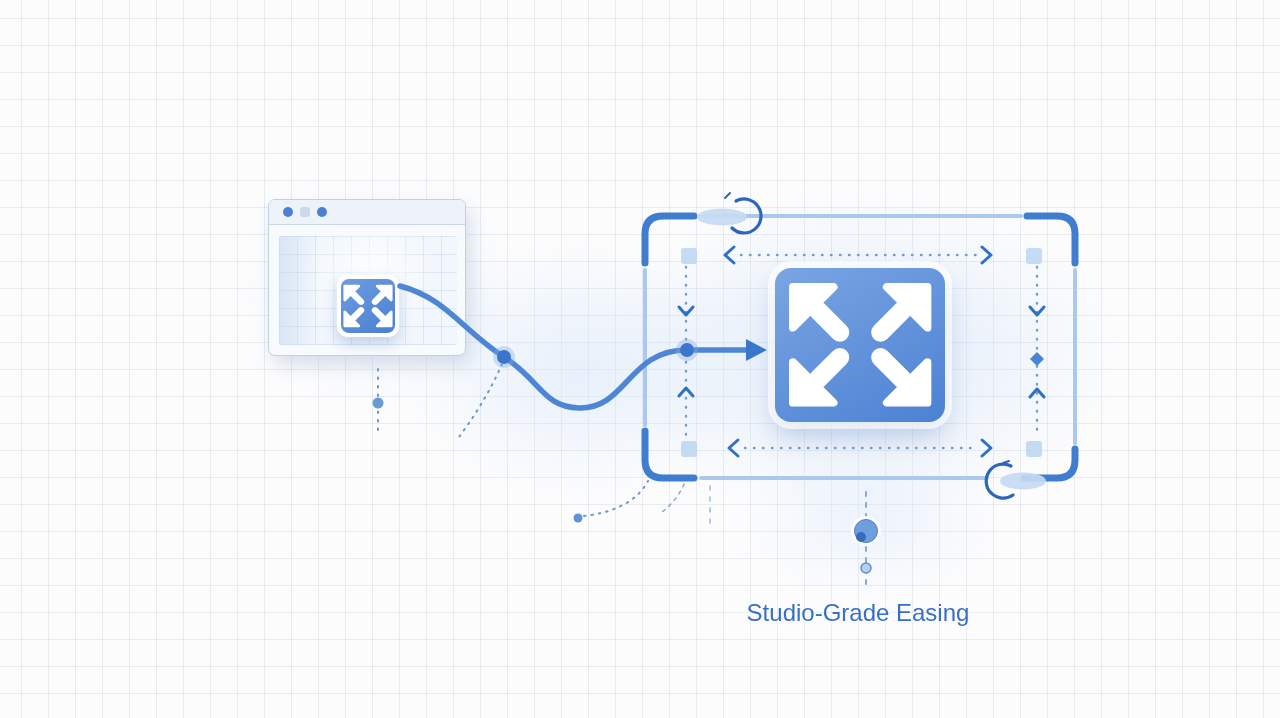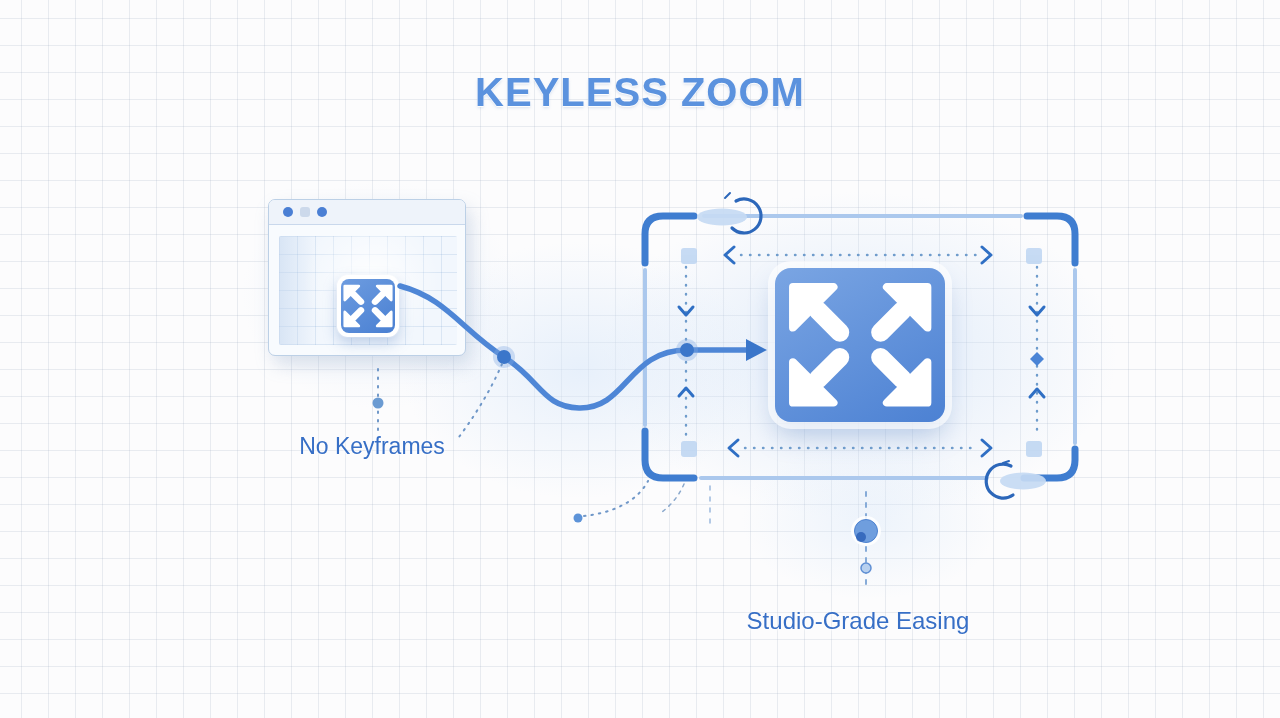--- a/index.html
+++ b/index.html
@@ -26,21 +26,21 @@
     white-space:nowrap;
   }
 
   .diagram-label{
     position:absolute;transform:translateX(-50%);
     color:#376fc6;font-size:23px;font-weight:400;white-space:nowrap;
     text-shadow:0 1px 2px rgba(255,255,255,.95), 0 0 8px rgba(255,255,255,.9);
   }
   .label-nokeyframes{left:372px;top:433px;}
   .label-procedural{left:549px;top:560px;}
-  .label-easing{left:858px;top:599px;font-size:24px;margin-top:8px;}
+  .label-easing{left:858px;top:599px;font-size:24px;}
 
   
   .window{
     position:absolute;left:268px;top:199px;width:198px;height:157px;
     background:#f8fbfe;border:1.5px solid #bcd0e6;border-radius:7px;
     box-shadow:5px 9px 18px rgba(130,155,190,.28);
     box-sizing:border-box;
   }
   .window-bar{
     height:25px;background:#eef3fa;border-bottom:1.5px solid #c9d8ec;
@@ -87,21 +87,20 @@
 </head>
 <body>
 
 <div class="stage">
 
   <div class="glow glow1"></div>
   <div class="glow glow2"></div>
   <div class="glow glow3"></div>
   <div class="glow glow4"></div>
 
-  <div class="page-title">KEYLESS ZOOM</div>
 
   <div class="window">
     <div class="window-bar">
       <span class="win-dot"></span>
       <span class="win-dot square"></span>
       <span class="win-dot"></span>
     </div>
     <div class="window-body">
       <div class="window-grid"></div>
       <div class="small-icon-frame">
@@ -210,16 +209,15 @@
 
     <g>
       <circle cx="866" cy="531" r="15" fill="rgba(255,255,255,.85)"></circle>
       <circle cx="866" cy="531" r="11.5" fill="#6f9ede"></circle>
       <circle cx="866" cy="531" r="11.5" fill="none" stroke="#4d82d0" stroke-width="1"></circle>
       <circle cx="861" cy="537" r="5" fill="#2e62b8" opacity="0.85"></circle>
       <circle cx="866" cy="568" r="5" fill="#b7d0ef" stroke="#5f8fd4" stroke-width="1.5"></circle>
     </g>
   </svg>
 
-  <div class="diagram-label label-nokeyframes">No Keyframes</div>
   <div class="diagram-label label-easing">Studio-Grade Easing</div>
 
 </div>
 
 </body></html>

